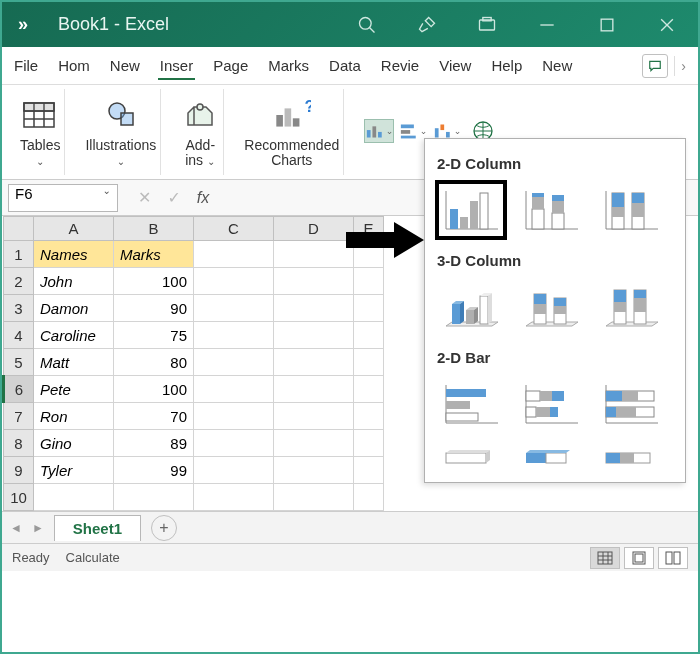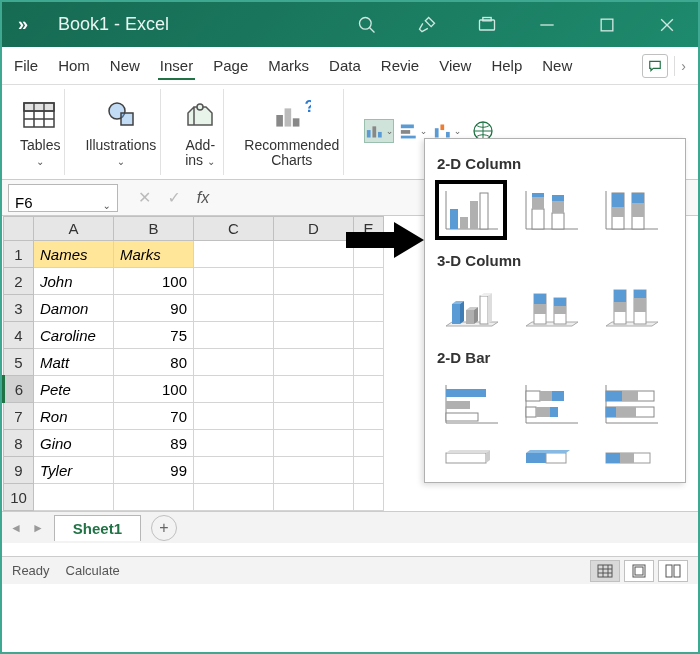--- a/index.html
+++ b/index.html
@@ -25,21 +25,21 @@
     
     .ribbon-content { height: 95px; border-bottom: 1px solid #ccc; display: flex; align-items: center; padding: 4px 10px 4px 14px; gap: 16px; background: #fff; }
     .ribbon-group { display: flex; flex-direction: column; align-items: center; justify-content: center; gap: 4px; height: 86px; padding: 0 4px; border-right: 1px solid #e1e1e1; }
     .ribbon-group.last { border-right: none; }
     .ribbon-icon-big { width: 38px; height: 38px; display: flex; align-items: center; justify-content: center; }
     .ribbon-label { font-size: 14px; color: #333; text-align: center; line-height: 1.1; }
     .dropdown-caret { font-size: 10px; color: #555; }
 
     
     .name-formula { display: flex; align-items: center; height: 36px; border-bottom: 1px solid #ccc; background: #f8f8f8; }
-    .name-box { width: 110px; border: 1px solid #b7b7b7; background: #fff; margin: 4px 6px; height: 28px; display: flex; align-items: flex-end; justify-content: space-between; padding: 0 6px; font-size: 15px;}
+    .name-box { width: 110px; border: 1px solid #b7b7b7; background: #fff; margin: 4px 6px; height: 28px; display: flex; align-items: flex-start; justify-content: space-between; padding: 0 6px; font-size: 15px;}
     .fx-icons { display: flex; align-items: center; gap: 16px; padding: 0 14px; color: #8a8a8a; }
     .fx-icons span { font-size: 16px; }
 
     
     .sheet-area { position: relative; }
     table.grid { border-collapse: collapse; font-size: 15px; }
     .col-header th { background: #e6e6e6; border: 1px solid #c0c0c0; font-weight: normal; color: #333; height: 24px; text-align: center; }
     .row-header { background: #e6e6e6; border: 1px solid #c0c0c0; width: 30px; text-align: center; color: #333; font-weight: normal; }
     td.cell { border: 1px solid #d4d4d4; height: 27px; padding: 0 6px; }
     td.cell.headercell { background: #ffe699; font-weight: normal; }
@@ -52,21 +52,21 @@
     th.col-E { width: 30px; }
     tr.row6 .row-header { background: #d2d2d2; border-left: 3px solid #217346; }
 
     
     .sheet-tabs { height: 32px; border-top: 1px solid #ccc; display: flex; align-items: center; padding: 0 8px; gap: 10px; background: #f3f3f3; }
     .sheet-nav { color: #9a9a9a; font-size: 12px; }
     .sheet-tab { background: #fff; border: 1px solid #b7b7b7; border-bottom: none; padding: 4px 18px; font-size: 15px; font-weight: bold; color: #217346; margin-bottom: -1px; }
     .add-sheet { width: 26px; height: 26px; border: 1px solid #c0c0c0; border-radius: 50%; display: flex; align-items: center; justify-content: center; color: #666; }
 
     
-    .statusbar { height: 28px; background: #f3f3f3; border-top: 1px solid #ccc; display: flex; align-items: center; padding: 0 10px; font-size: 13px; color: #555; gap: 16px; margin-top: 13px; }
+    .statusbar { height: 28px; background: #f3f3f3; border-top: 1px solid #ccc; display: flex; align-items: center; padding: 0 10px; font-size: 13px; color: #555; gap: 16px; }
     .statusbar-right { margin-left: auto; display: flex; gap: 4px; }
     .view-btn { width: 30px; height: 22px; border: 1px solid #c0c0c0; display: flex; align-items: center; justify-content: center; background: #fff; }
     .view-btn.active { background: #d9d9d9; }
 
     
     .chart-panel { position: absolute; top: 136px; right: 12px; width: 262px; background: #fff; border: 1px solid #b0b0b0; box-shadow: -2px 2px 6px rgba(0,0,0,0.15); padding: 8px 12px 4px 12px; z-index: 10; }
     .chart-section-title { font-size: 15px; font-weight: bold; color: #333; margin: 8px 0 10px 0; }
     .chart-row { display: flex; gap: 12px; margin-bottom: 14px; }
     .chart-option { width: 68px; height: 56px; border: 1px solid transparent; display: flex; align-items: center; justify-content: center; cursor: pointer; position: relative; }
     .chart-option.highlighted { outline: 4px solid #000; outline-offset: -2px; }

